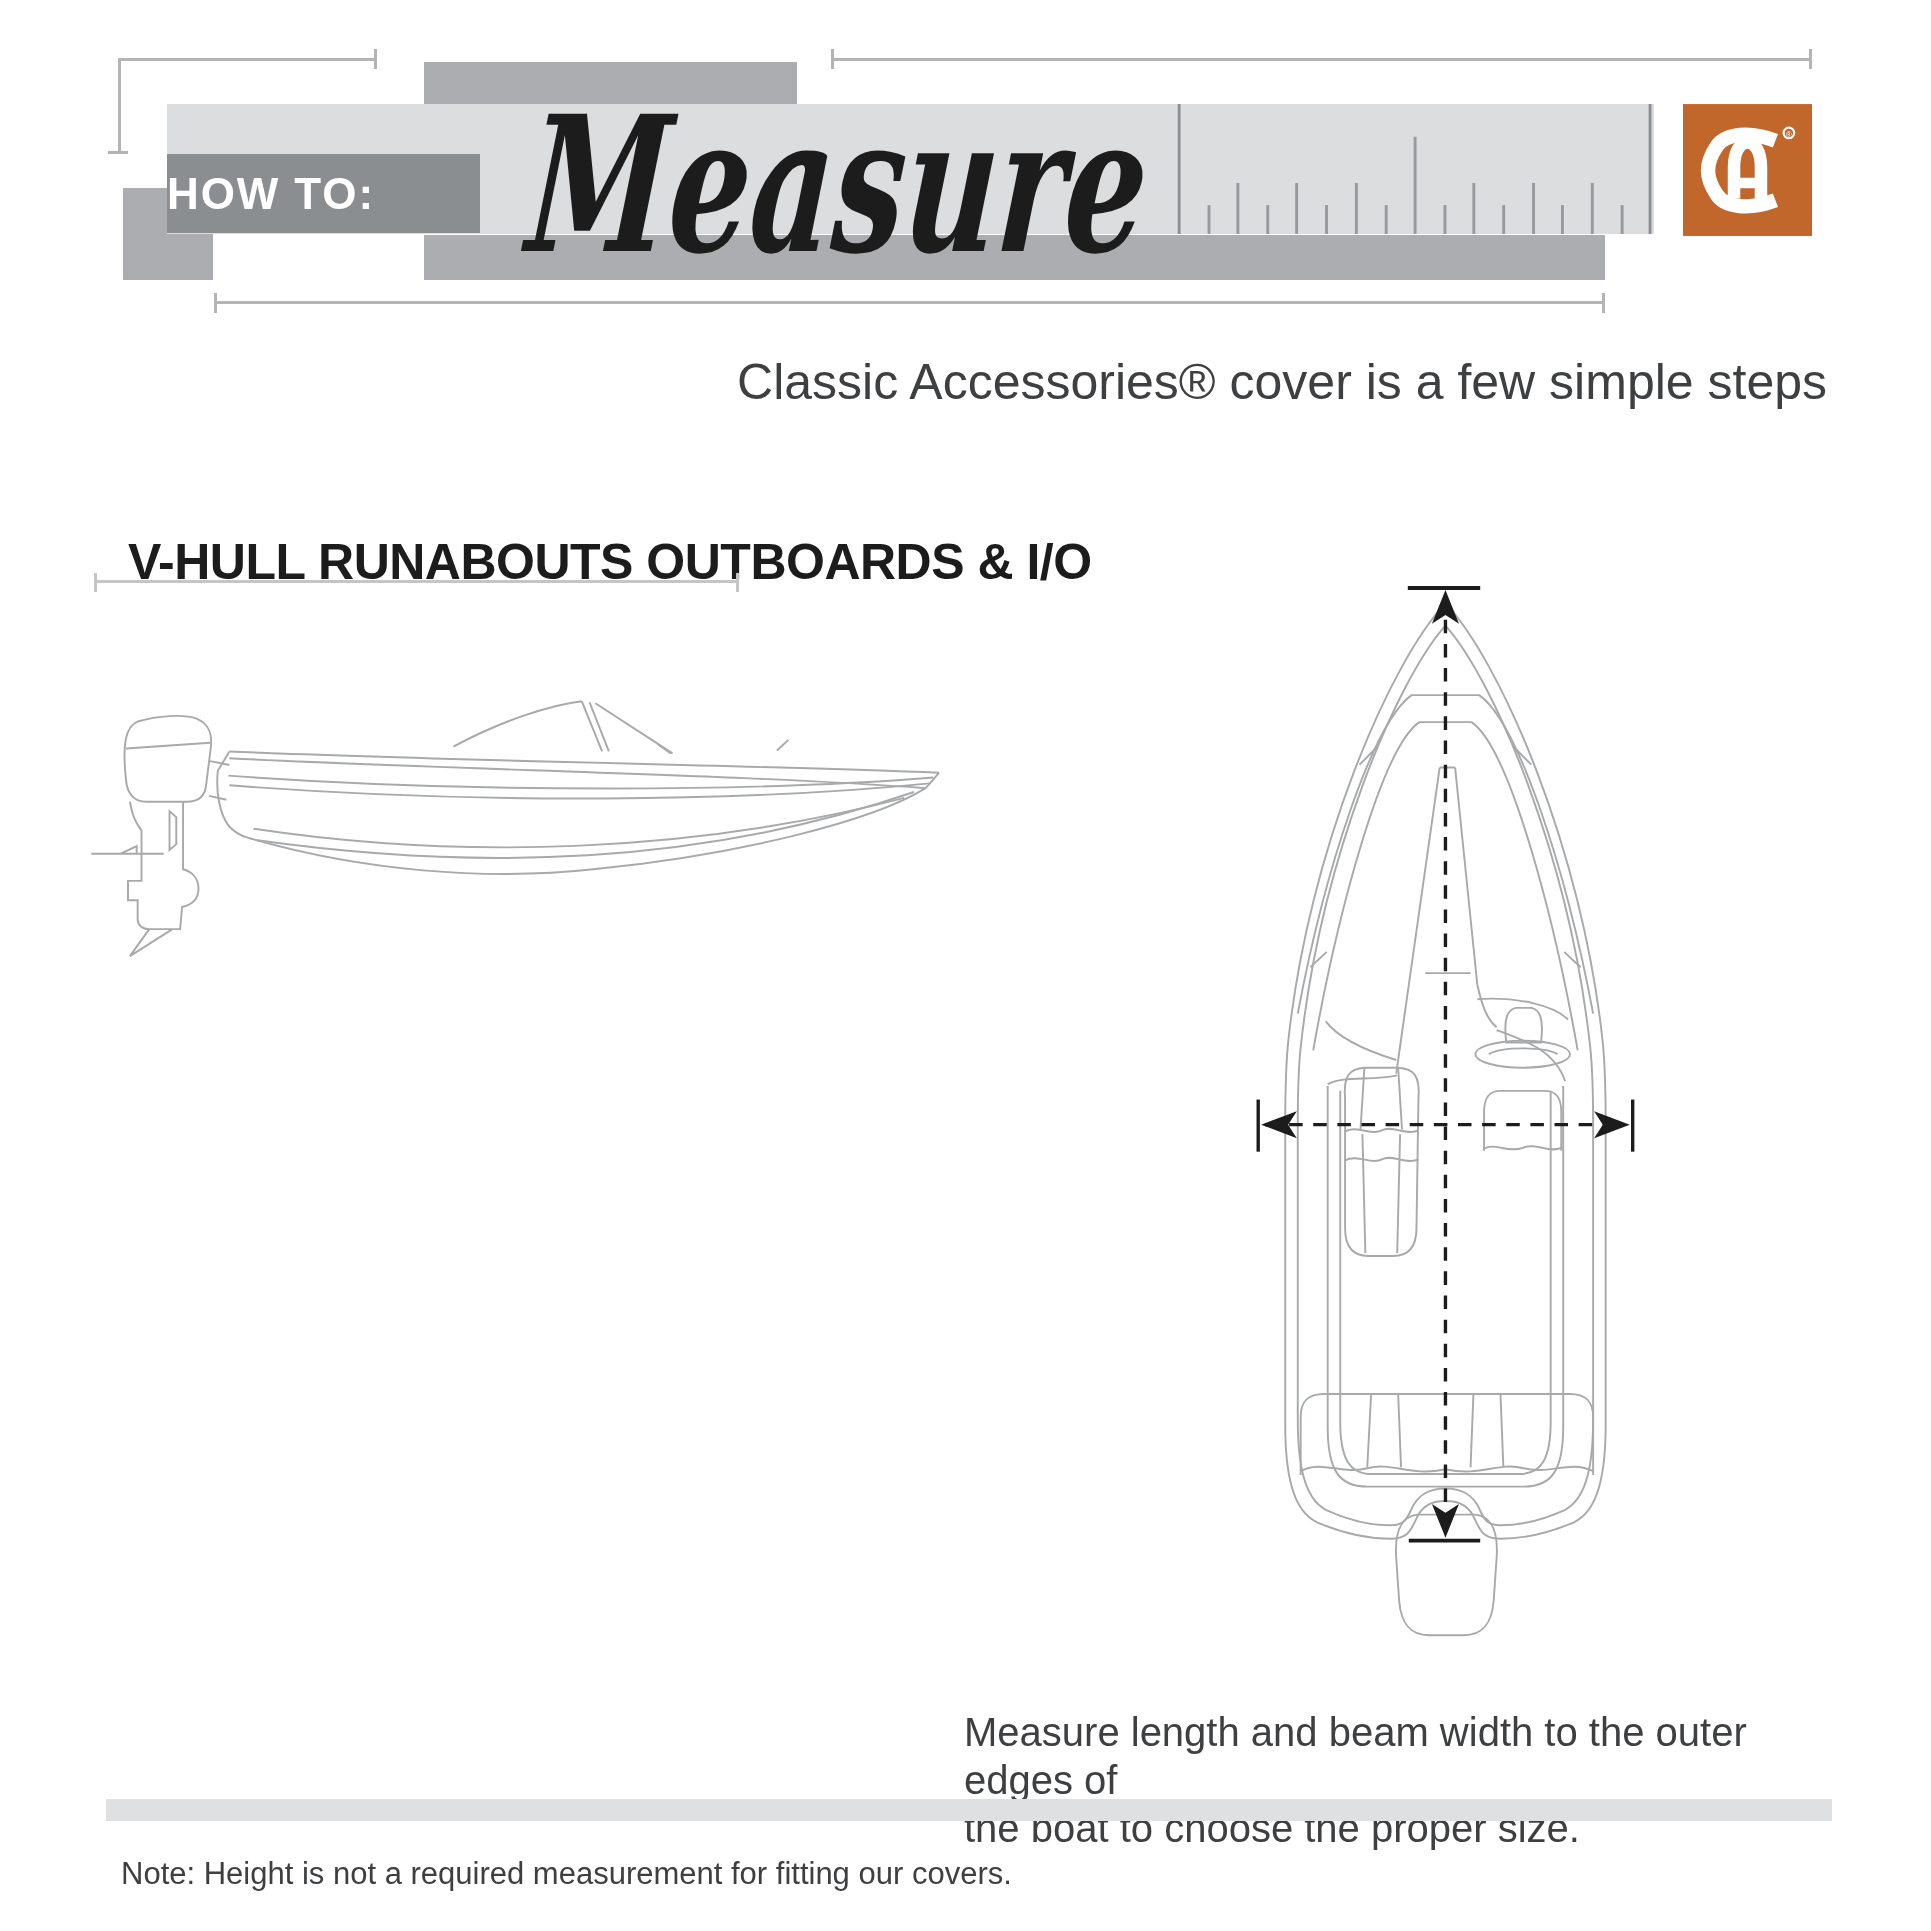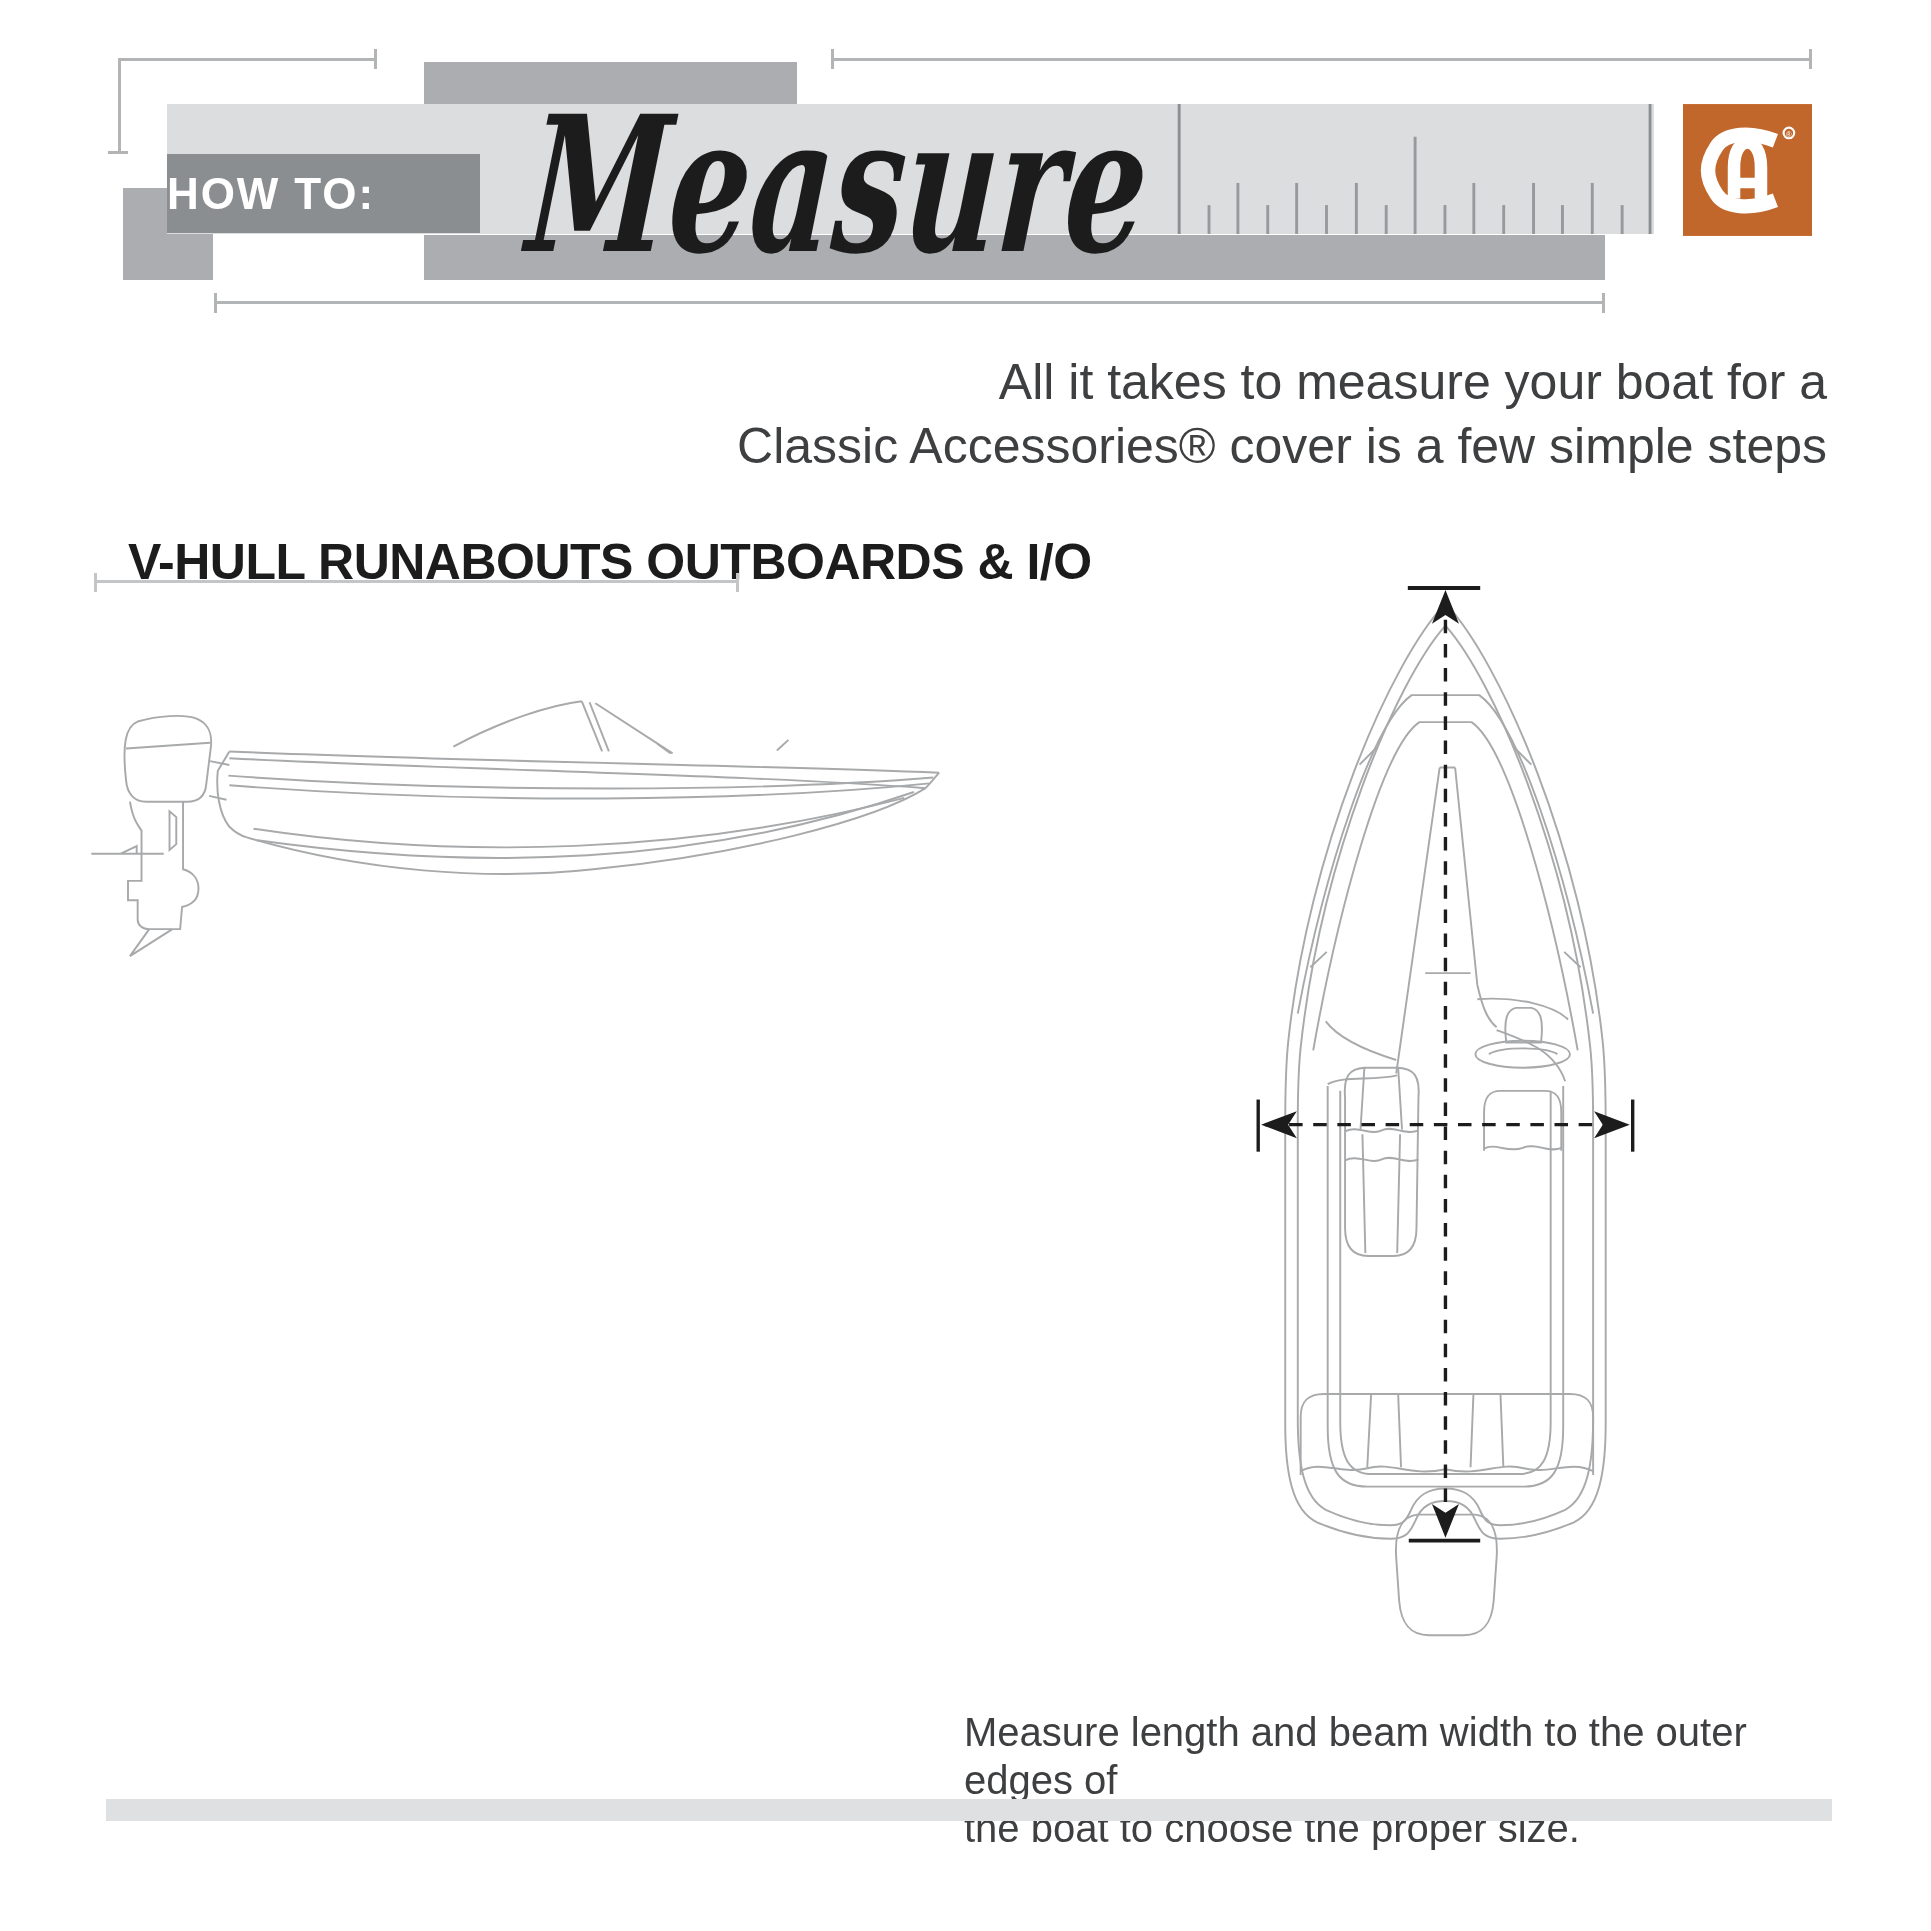--- a/index.html
+++ b/index.html
@@ -83,21 +83,20 @@
     <g fill="none" stroke="#ffffff">
       <path d="M 96,38 C 70,28 44,30 35,44 C 29,53 26,62 26,69 C 26,76 29,85 35,94 C 44,108 70,110 96,100" stroke-width="15" stroke-linecap="butt"></path>
       <path d="M 53,98 L 53,66 C 53,48 60,40 67,40 C 74,40 81,48 81,66 L 81,98" stroke-width="13"></path>
       <line x1="50" y1="82" x2="84" y2="82" stroke-width="11"></line>
       <circle cx="110" cy="30" r="5.5" stroke-width="2.2"></circle>
       <text x="110" y="34" font-size="8" fill="#ffffff" stroke="none" text-anchor="middle" font-family="Liberation Sans, sans-serif">®</text>
     </g>
   </svg>
 
   <div class="abs intro" style="right:104px;top:350px;width:1159px;">
-    <div>All it takes to measure your boat for a</div>
     <div>Classic Accessories® cover is a few simple steps</div>
   </div>
 
   <div class="abs section-title" style="left:128px;top:533px;">V-HULL RUNABOUTS OUTBOARDS &amp; I/O</div>
   <div class="abs rule" style="left:94px;top:580px;width:645px;height:2.9px;background:#C3C5C7;"></div>
   <div class="abs" style="left:94px;top:573px;width:2.9px;height:19.3px;background:#C3C5C7;"></div>
   <div class="abs" style="left:736px;top:573px;width:2.9px;height:19.3px;background:#C3C5C7;"></div>
 
   <svg class="abs" style="left:72px;top:676px;" width="898" height="290" viewBox="0 0 930 300">
     <g fill="none" stroke="#A7A9AB" stroke-width="2">
@@ -182,15 +181,16 @@
       <polygon points="408,585 371,571 380,585 371,599" stroke="none"></polygon>
     </g>
   </svg>
 
   <div class="abs caption" style="left:964px;top:1688px;width:888px;margin-top:20px;">
     <div>Measure length and beam width to the outer edges of</div>
     <div>the boat to choose the proper size.</div>
   </div>
 
   <div class="abs divider" style="left:106px;top:1799px;width:1726px;height:22px;"></div>
+  <div class="abs note" style="left:121px;top:1856px;">Note: Height is not a required measurement for fitting our covers.</div>
 
 </div>
 
 
 </body></html>

